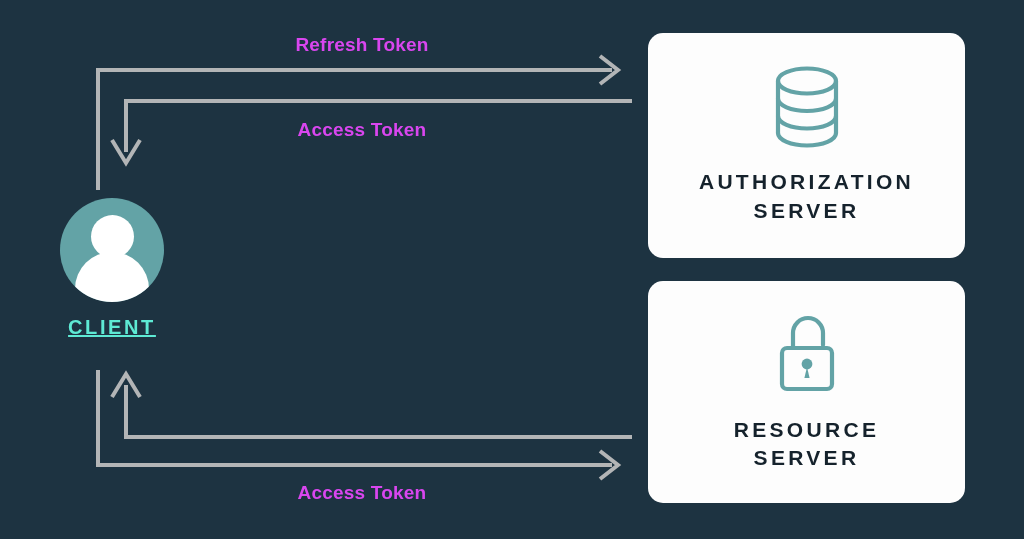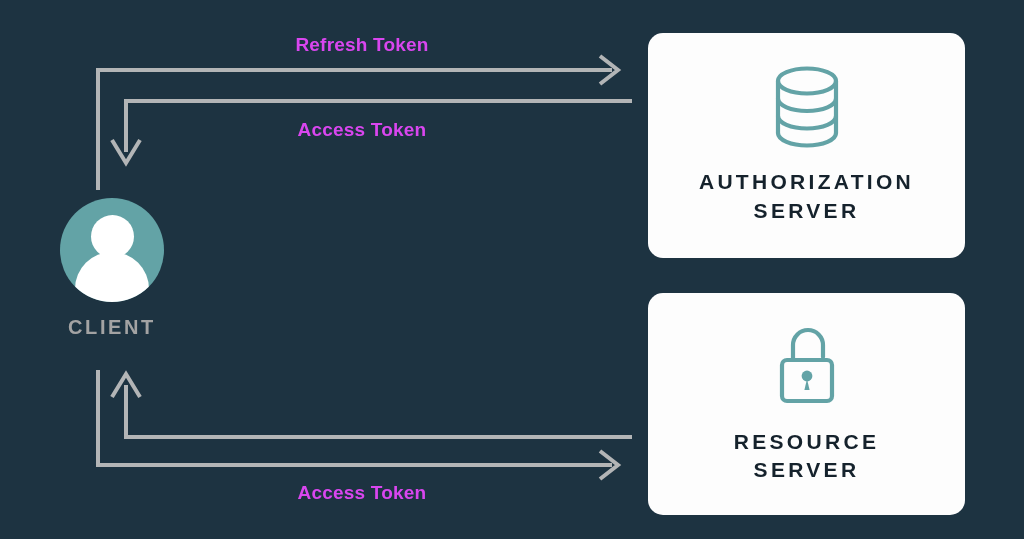--- a/index.html
+++ b/index.html
@@ -72,40 +72,41 @@
     left: 50%;
     top: 54px;
     width: 74px;
     height: 74px;
     margin-left: -37px;
     border-radius: 37px 37px 12px 12px;
     background: #ffffff;
   }
   .node-caption {
     margin-top: 14px;
-    color: #a3a3a3;
+    color: #5eead4;
     font-size: 20px;
     font-weight: bold;
     letter-spacing: 2.6px;
+    text-decoration: underline;
   }
 
   
   .server-card {
     position: absolute;
     left: 648px;
     width: 317px;
     background: #fdfdfd;
     border-radius: 15px;
     display: flex;
     flex-direction: column;
     align-items: center;
     justify-content: center;
   }
   #card-authorization-server { top: 33px;  height: 225px; }
-  #card-resource-server      { top: 293px; height: 222px; }
+  #card-resource-server      { top: 281px; height: 222px; }
 
   .card-icon {
     display: block;
   }
   .card-title {
     margin-top: 20px;
     color: #15222c;
     font-size: 21px;
     font-weight: bold;
     letter-spacing: 3.3px;

